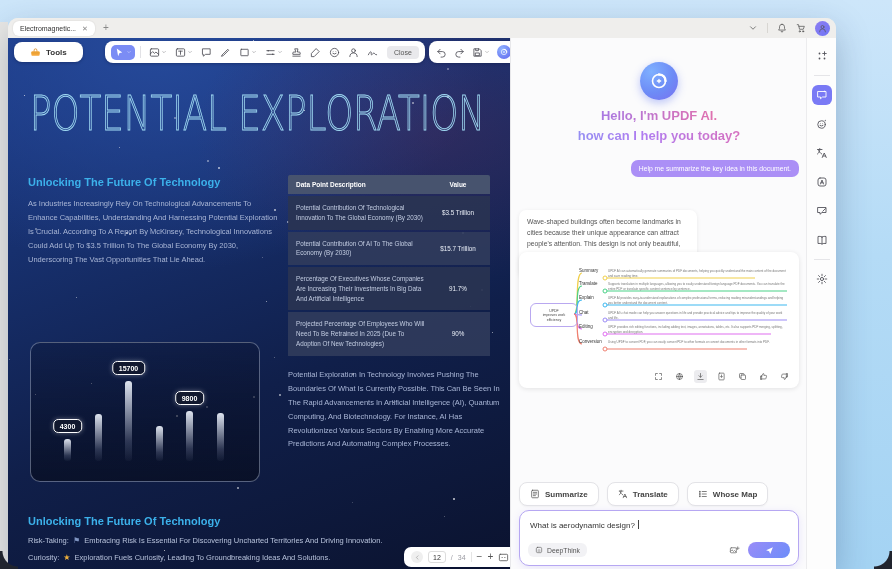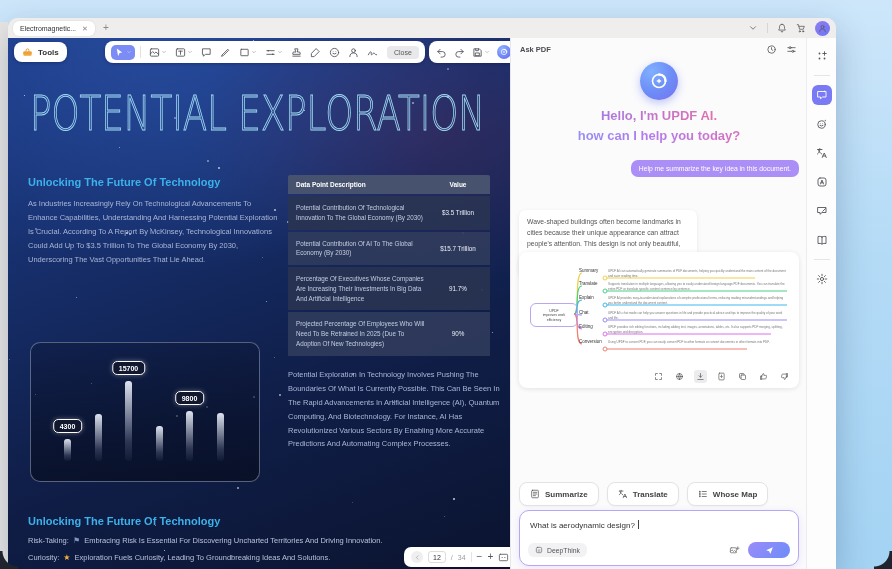--- a/index.html
+++ b/index.html
@@ -24,21 +24,21 @@
 
   
   .doc{position:absolute;left:0;top:20px;width:502px;bottom:0;background:
     radial-gradient(120% 70% at 85% 18%,rgba(90,40,80,.35) 0%,rgba(90,40,80,0) 40%),
     radial-gradient(120% 80% at 30% 0%,#264a9b 0%,rgba(38,74,155,0) 55%),
     linear-gradient(160deg,#1c3a86 0%,#17306e 30%,#101f4a 62%,#0b132f 100%);overflow:hidden;}
   .stars{position:absolute;inset:0;pointer-events:none;}
   .stars i{position:absolute;width:2px;height:2px;border-radius:50%;background:#fff;}
 
   .pill{position:absolute;background:#fff;border-radius:8px;box-shadow:0 1px 3px rgba(10,20,60,.35);display:flex;align-items:center;}
-  .tools-pill{left:6px;top:4px;height:20px;padding:0 8px;gap:5px;}
+  .tools-pill{left:6px;top:4px;height:20px;padding:0 16px;gap:5px;}
   .tools-pill .icon{width:11px;height:11px;}
   .tools-label{font-size:8px;font-weight:bold;color:#333;}
   .mid-pill{left:97px;top:3px;height:22px;padding:0 6px;gap:2px;}
   .tbtn{display:flex;align-items:center;gap:1px;padding:2px 3px;border-radius:5px;color:#4a4a52;}
   .tbtn.active{background:#7b8cf5;color:#fff;}
   .tbtn .i12{width:11px;height:11px;}
   .tbtn .i6{width:6px;height:6px;opacity:.75;}
   .mid-pill .vdiv{width:1px;height:12px;background:#e2e2e6;margin:0 3px;}
   .close-chip{background:#e9e9ec;border-radius:4px;font-size:7px;color:#555;padding:3px 7px;margin-left:4px;}
   .right-pill{left:421px;top:3px;height:22px;padding:0 7px;gap:7px;}
@@ -475,38 +475,20 @@
             <svg viewBox="0 0 24 24" fill="none" stroke="currentColor" stroke-width="1.8" stroke-linecap="round" stroke-linejoin="round">
               <rect x="3" y="5" width="18" height="14" rx="2"></rect>
               <circle cx="9" cy="12" r="1.2" fill="currentColor" stroke="none"></circle>
               <circle cx="15" cy="12" r="1.2" fill="currentColor" stroke="none"></circle>
             </svg>
           </span>
       </div>
     </div>
 
     <div class="ask">
-      <div class="ask-head">
-        <span class="ask-title">Ask PDF</span>
-        <span class="ask-hicons" id="ask-head-icons">
-            <span class="icon ">
-              <svg viewBox="0 0 24 24" fill="none" stroke="currentColor" stroke-width="1.8" stroke-linecap="round" stroke-linejoin="round">
-                <circle cx="12" cy="12" r="8"></circle>
-                <path d="M12 8v4l3 2"></path>
-              </svg>
-            </span>
-            <span class="icon ">
-              <svg viewBox="0 0 24 24" fill="none" stroke="currentColor" stroke-width="1.8" stroke-linecap="round" stroke-linejoin="round">
-                <path d="M4 8h16M4 16h16"></path>
-                <circle cx="9" cy="8" r="2.2" fill="#fbfbfc"></circle>
-                <circle cx="15" cy="16" r="2.2" fill="#fbfbfc"></circle>
-              </svg>
-            </span>
-          </span>
-      </div>
       <div class="ai-logo">
         <span class="icon">
             <svg viewBox="0 0 24 24" fill="none" stroke="currentColor" stroke-width="1.8" stroke-linecap="round" stroke-linejoin="round">
               <circle cx="12" cy="12" r="6.5" stroke="#fff" stroke-width="1.6"></circle>
               <path d="M12 5.5c4.5 0 6.5 3.5 6.5 6.5" stroke="#fff" stroke-width="2.4"></path>
               <path d="M12 10.3v3.4M10.3 12h3.4" stroke="#fff" stroke-width="1.3"></path>
             </svg>
           </span>
       </div>
       <div class="greet1">Hello, I'm UPDF AI.</div>

